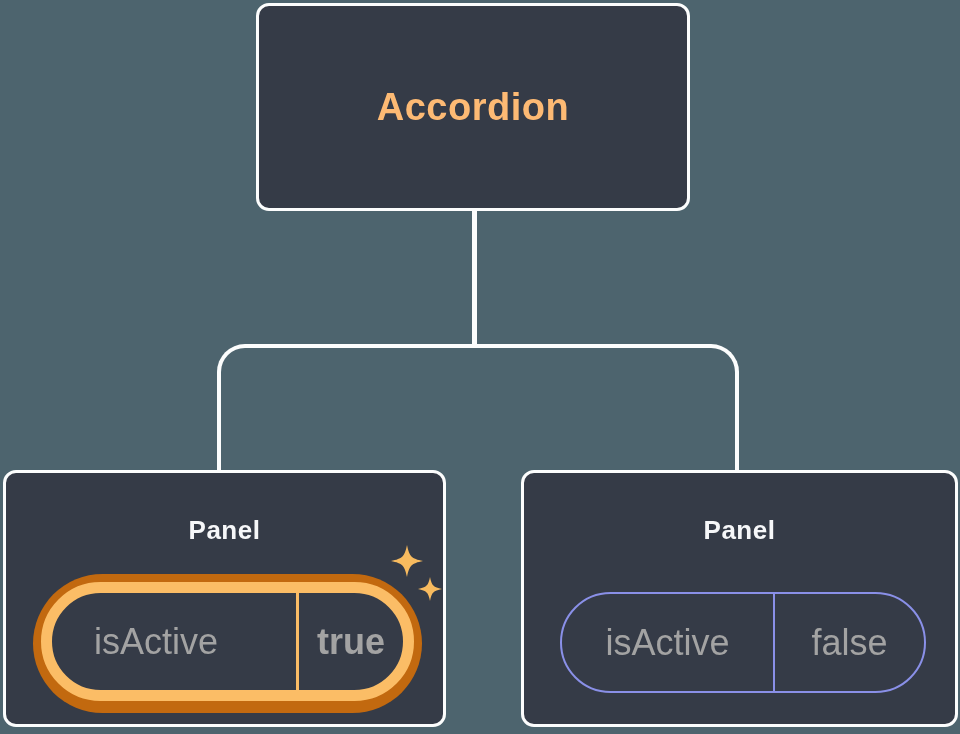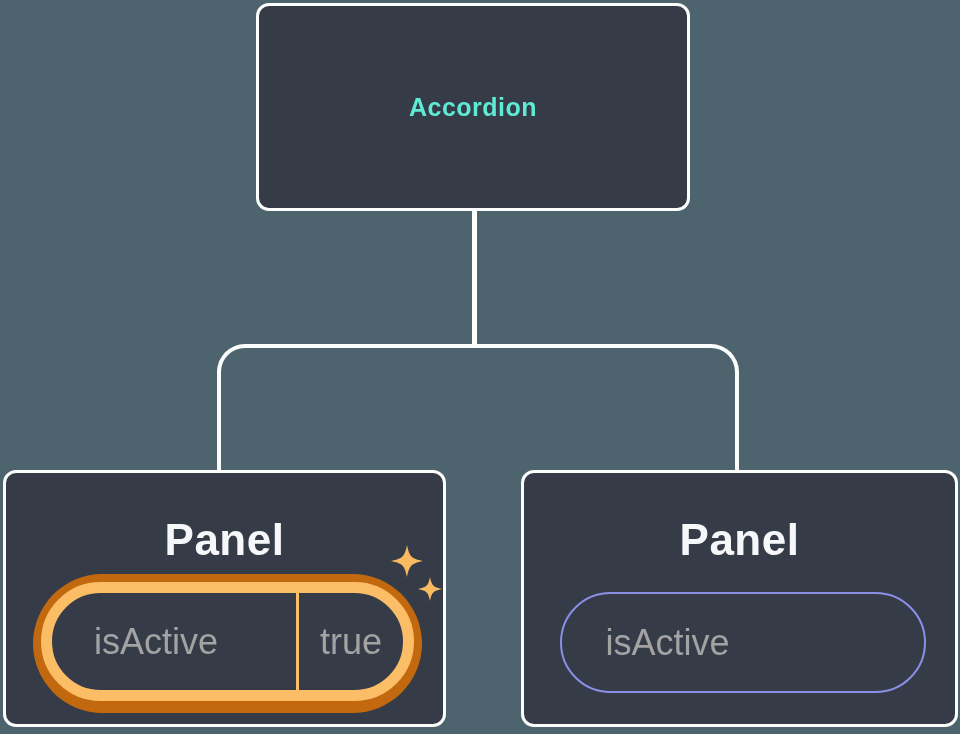--- a/index.html
+++ b/index.html
@@ -25,36 +25,36 @@
   .node-root {
     left: 256px;
     top: 3px;
     width: 434px;
     height: 208px;
     display: flex;
     align-items: center;
     justify-content: center;
   }
   .node-label {
-    color: #5eead4;
-    font-size: 25px;
+    color: #fdba74;
+    font-size: 38px;
     font-weight: 600;
     letter-spacing: 0.5px;
     text-align: right;
   }
   .node-panel-left  { left: 3px;   top: 470px; width: 443px; height: 257px; }
   .node-panel-right { left: 521px; top: 470px; width: 437px; height: 257px; }
   .panel-title {
     position: absolute;
     left: 0;
     right: 0;
     top: 42px;
     text-align: center;
     color: #F6F7F9;
-    font-size: 44px;
+    font-size: 26px;
     font-weight: 600;
     letter-spacing: 0.5px;
   }
   
   .connector-stem {
     position: absolute;
     left: 472px;
     top: 211px;
     width: 5px;
     height: 137px;
@@ -112,21 +112,21 @@
   .pill-cell {
     display: flex;
     align-items: center;
     justify-content: center;
     color: #a3a3a3;
     font-size: 36px;
   }
   .pill-cell-name  { flex: 0 0 auto; }
   .pill-cell-value { flex: 1 1 auto; }
   .pill-active .pill-cell-name  { width: 208px; }
-  .pill-active .pill-cell-value { border-left: 3px solid #FBBD66; font-weight: 400; margin-left: 36px; }
+  .pill-active .pill-cell-value { border-left: 3px solid #FBBD66; font-weight: 700; margin-left: 36px; }
   .pill-plain  .pill-cell-name  { width: 211px; }
   .pill-plain  .pill-cell-value { border-left: 2px solid #8A90E8; }
   
   .sparkles {
     position: absolute;
     left: 381px;
     top: 72px;
     width: 60px;
     height: 66px;
     z-index: 2;
@@ -158,16 +158,17 @@
         <div class="pill-cell pill-cell-value">true</div>
       </div>
     </div>
   </div>
 
   <div class="node node-panel-right">
     <div class="panel-title">Panel</div>
 
     <div class="pill-plain">
       <div class="pill-cell pill-cell-name">isActive</div>
+      <div class="pill-cell pill-cell-value">false</div>
     </div>
   </div>
 
 </div>
 
 </body></html>

